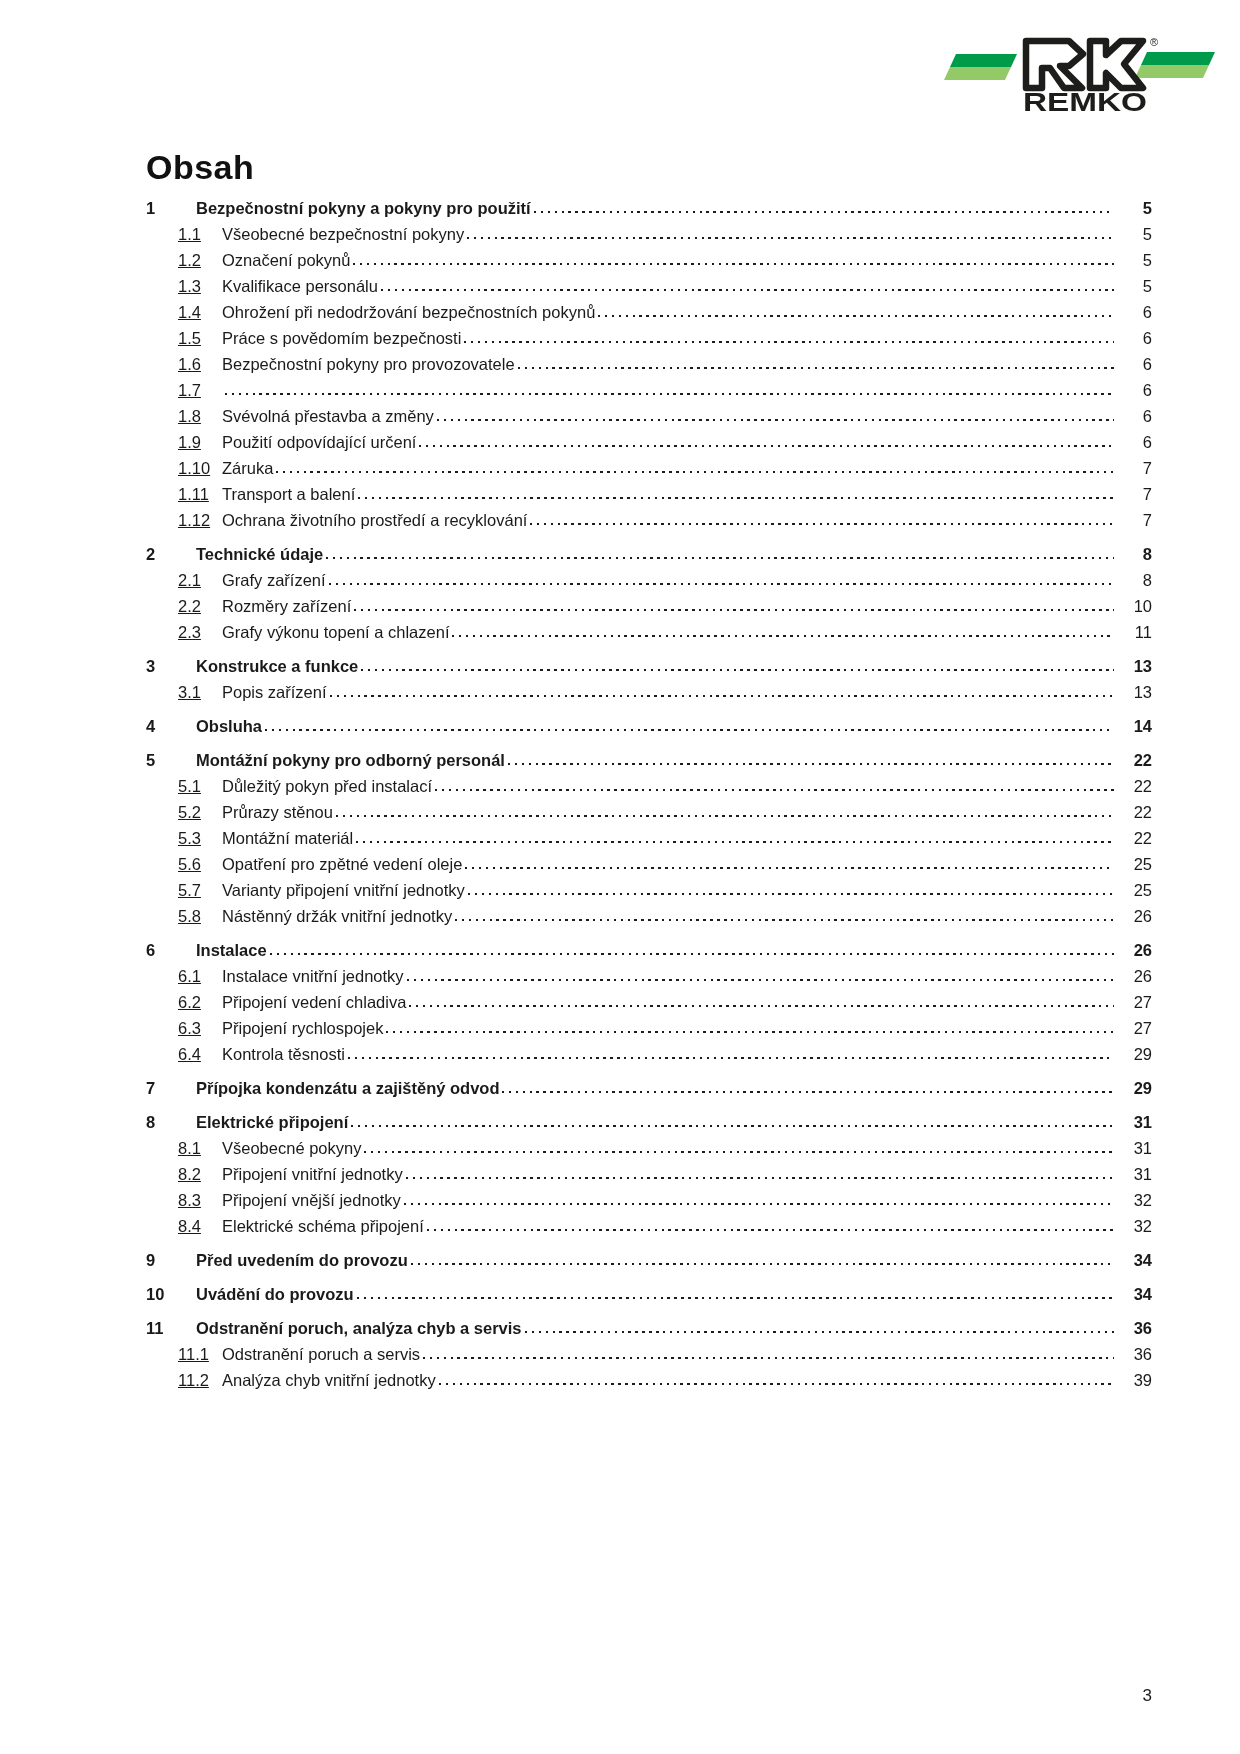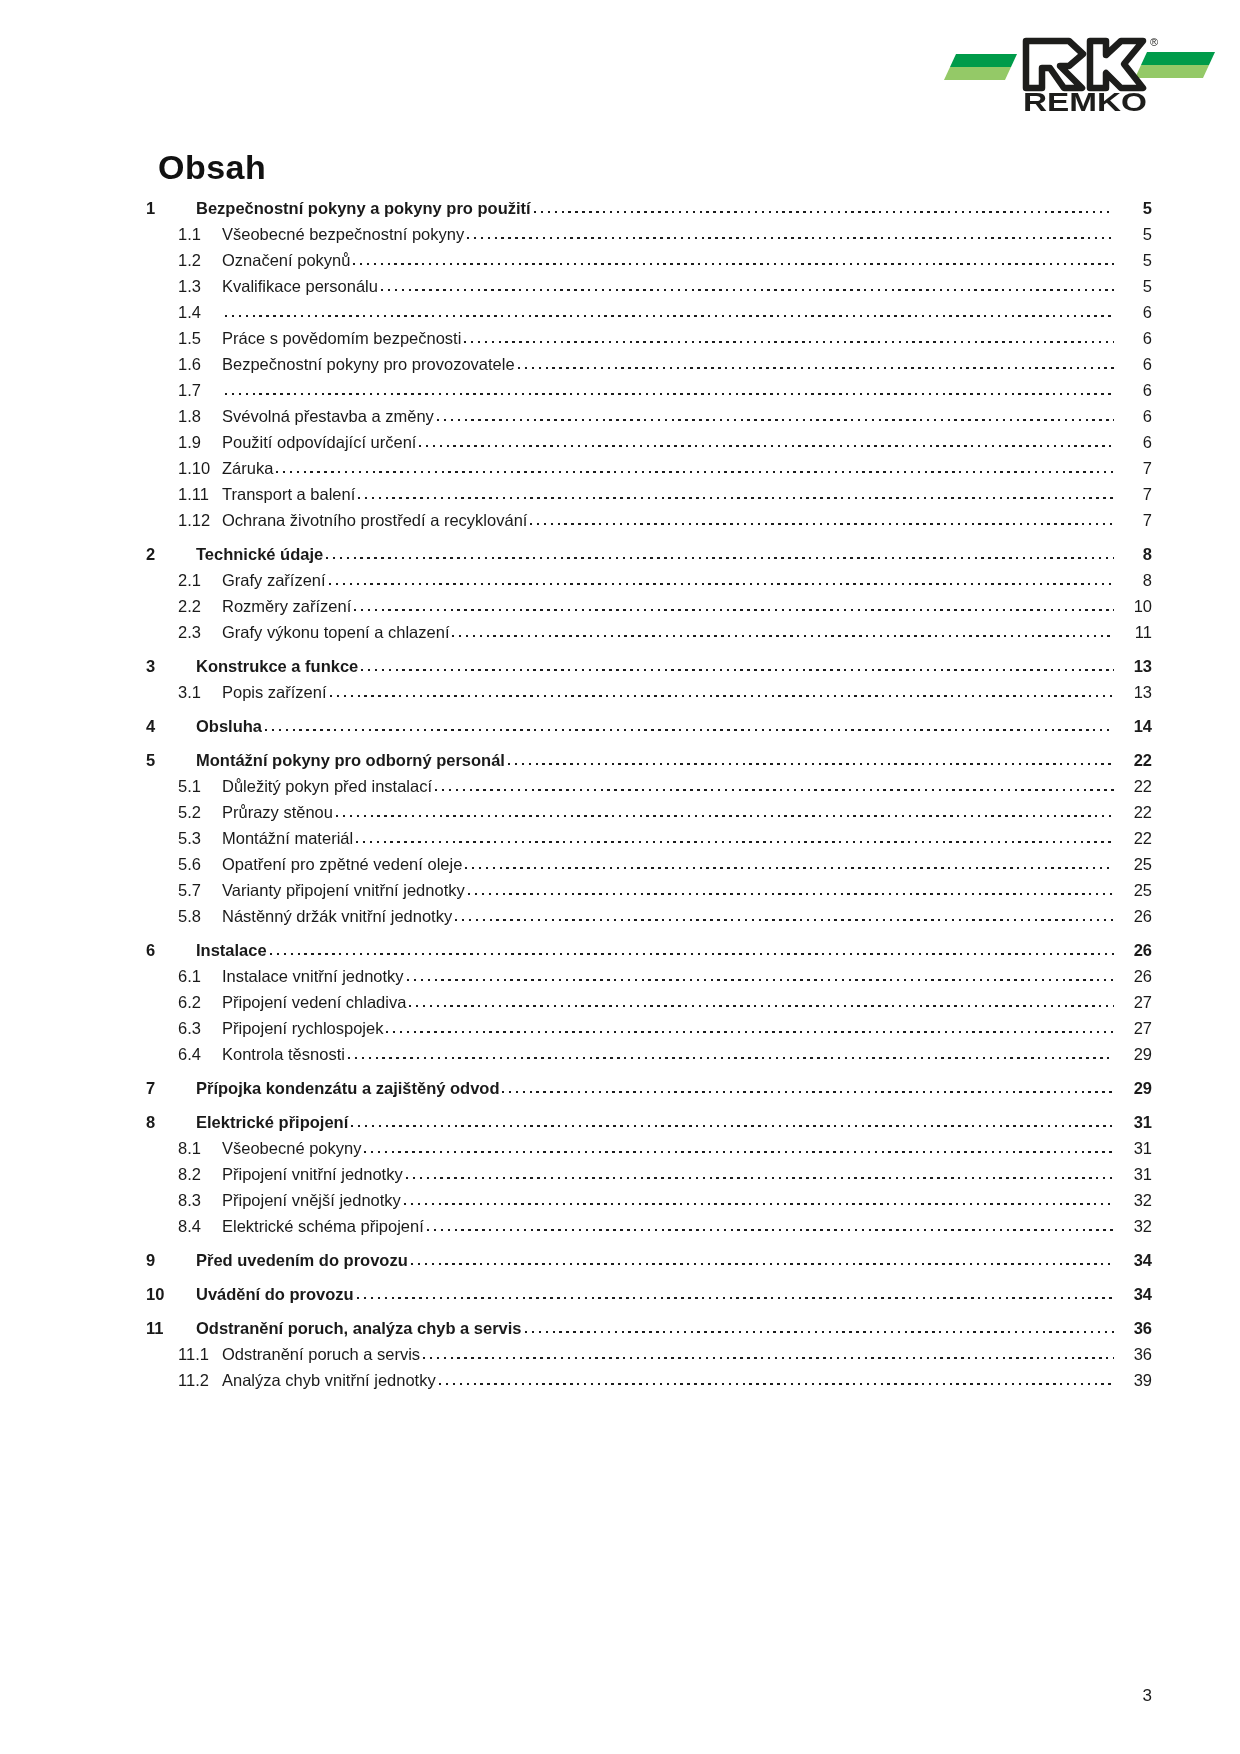--- a/index.html
+++ b/index.html
@@ -9,36 +9,36 @@
     font-family:"Liberation Sans", sans-serif; color:#1a1a1a;
   }
   .page { position:absolute; inset:0; background:#ffffff; }
 
   
   .logo { position:absolute; left:938px; top:34px; width:284px; height:84px; }
   .logo svg { display:block; width:100%; height:100%; }
 
   
   .doc-title {
-    position:absolute; left:158px; top:148px;
+    position:absolute; left:146px; top:148px;
     font-size:34px; font-weight:bold; color:#111111; letter-spacing:0.5px;
   }
 
   
   .toc { position:absolute; left:146px; top:195px; width:1006px; }
   .toc-row {
     display:flex; align-items:stretch;
     height:26px; line-height:26px; font-size:16.5px; white-space:nowrap;
   }
   .toc-row.chapter { font-weight:bold; margin-top:8px; }
   .toc-row.chapter:first-child { margin-top:0; }
   .toc-row.section { padding-left:32px; }
   .toc-row .num { flex:0 0 auto; }
   .toc-row.chapter .num { width:50px; }
-  .toc-row.section .num { width:44px; }
+  .toc-row.section .num { width:44px;text-decoration:underline; }
   .toc-row .entry-title { flex:0 0 auto;text-align:center; }
   .toc-row .leader {
     flex:1 1 auto; align-self:stretch; margin:0 10px 0 3px;
     background:repeating-linear-gradient(to right, #1c1c1c 0 2.4px, transparent 2.4px 6.9px);
     background-size:100% 2.4px; background-repeat:no-repeat; background-position:0 16px;
   }
   .toc-row .pagenum { flex:0 0 auto; min-width:28px; text-align:right; }
 
   
   .footer-page {
@@ -97,20 +97,21 @@
     <span class="pagenum">5</span>
   </div>
       <div class="toc-row section">
     <span class="num">1.3</span>
     <span class="entry-title">Kvalifikace personálu</span>
     <span class="leader"></span>
     <span class="pagenum">5</span>
   </div>
       <div class="toc-row section">
     <span class="num">1.4</span>
+    <span class="entry-title">Ohrožení při nedodržování bezpečnostních pokynů</span>
     <span class="leader"></span>
     <span class="pagenum">6</span>
   </div>
       <div class="toc-row section">
     <span class="num">1.5</span>
     <span class="entry-title">Práce s povědomím bezpečnosti</span>
     <span class="leader"></span>
     <span class="pagenum">6</span>
   </div>
       <div class="toc-row section">

